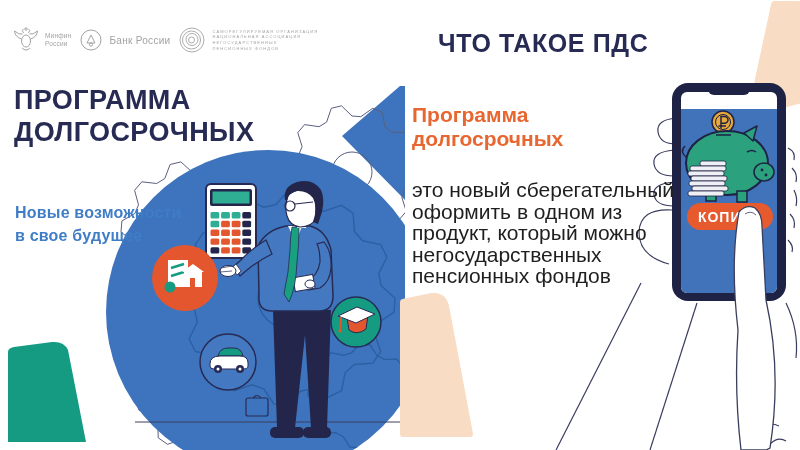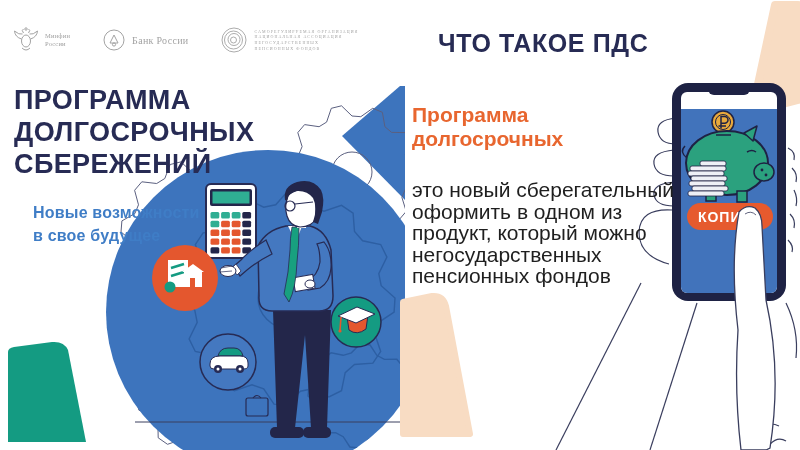--- a/index.html
+++ b/index.html
@@ -2,29 +2,29 @@
 <html><head>
 <meta charset="utf-8">
 <style>
   html,body{margin:0;padding:0;background:#fff;}
   .stage{position:relative;width:800px;height:450px;background:#ffffff;overflow:hidden;
          font-family:"Liberation Sans",sans-serif;}
   .layer{position:absolute;left:0;top:0;}
   svg{display:block;}
 
   
-  .logos{position:absolute;left:13px;top:26px;display:flex;align-items:center;gap:32px;z-index:5;color:#a3a3a3;font-family:Liberation Serif, serif;}
+  .logos{position:absolute;left:13px;top:26px;display:flex;align-items:center;gap:8px;z-index:5;color:#a3a3a3;}
   .logo{display:flex;align-items:center;gap:6px;}
   .logo-label-s{font-size:6.5px;line-height:8px;letter-spacing:.2px;}
   .logo-label-m{font-size:10px;letter-spacing:.3px;}
   .logo-label-xs{font-size:4px;line-height:5.6px;letter-spacing:1.1px;white-space:nowrap;}
 
   .poster-title{position:absolute;left:14px;top:84px;z-index:5;
     font-size:27px;font-weight:bold;color:#272b54;line-height:32px;letter-spacing:.4px;}
-  .poster-subtitle{position:absolute;left:33px;top:201px;z-index:5;
+  .poster-subtitle{position:absolute;left:15px;top:201px;z-index:5;
     font-size:16px;font-weight:bold;color:#3f7dc6;line-height:23px;letter-spacing:.2px;}
 
   
   .right-heading{position:absolute;left:412px;top:29px;z-index:5;
     font-size:25px;font-weight:bold;color:#272b54;letter-spacing:.6px;margin-left:26px;}
   .term{position:absolute;left:412px;top:103px;z-index:5;
     font-size:21px;font-weight:bold;color:#e8662f;line-height:24px;}
   .definition{position:absolute;left:412px;top:179px;z-index:5;
     font-size:21px;color:#1f1f1f;line-height:21.5px;}
 </style>
@@ -257,21 +257,20 @@
         <div>НАЦИОНАЛЬНАЯ АССОЦИАЦИЯ</div>
         <div>НЕГОСУДАРСТВЕННЫХ</div>
         <div>ПЕНСИОННЫХ ФОНДОВ</div>
       </div>
     </div>
   </div>
 
   <div class="poster-title">
     <div>ПРОГРАММА</div>
     <div>ДОЛГОСРОЧНЫХ</div>
-    <div>СБЕРЕЖЕНИЙ</div>
   </div>
   <div class="poster-subtitle">
     <div>Новые возможности</div>
     <div>в свое будущее</div>
   </div>
 
   <div class="right-heading">ЧТО ТАКОЕ ПДС</div>
   <div class="term">
     <div>Программа</div>
     <div>долгосрочных</div>

